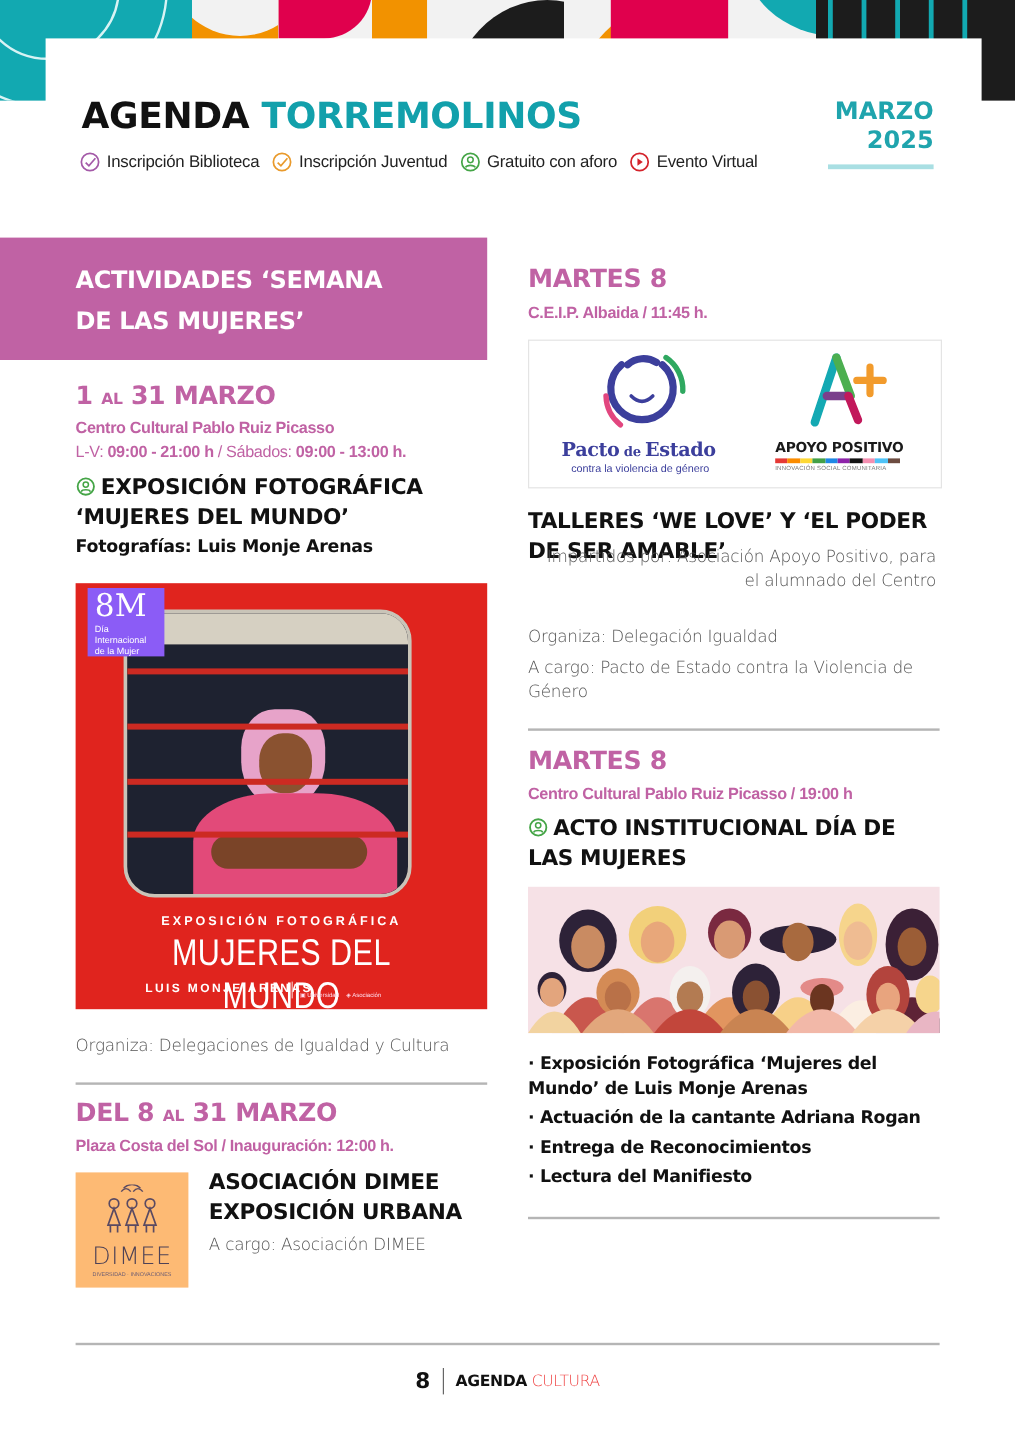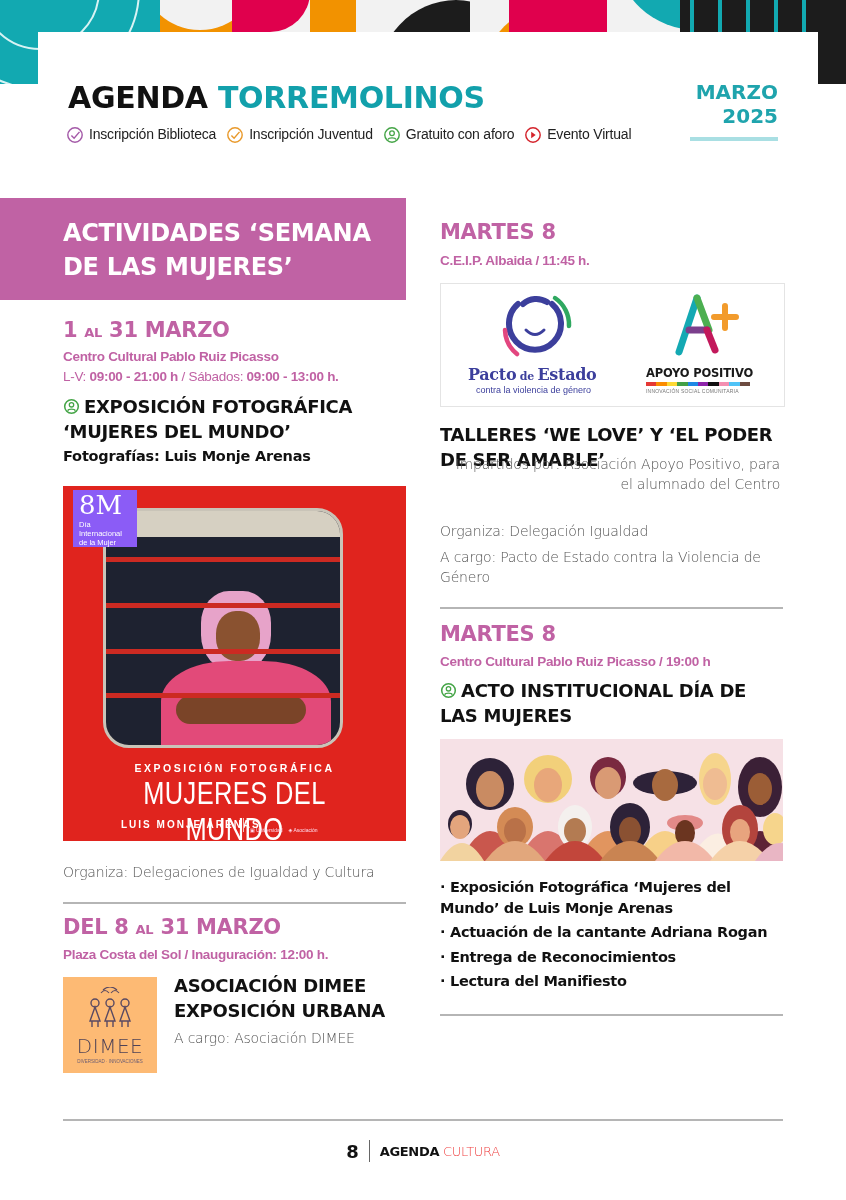--- a/index.html
+++ b/index.html
@@ -25,21 +25,21 @@
 
   .month { position: absolute; right: 68px; top: 80px; text-align: right; font-weight: 700; font-size: 20px; color: #1fa4ad; line-height: 24px; font-family: "DejaVu Sans", sans-serif; }
   .month-underline { position: absolute; left: 690px; top: 137px; width: 88px; height: 4px; background: #a9dfe3; }
 
   .legend { position: absolute; left: 66px; top: 126px; display: flex; align-items: center; gap: 10px; font-size: 14px; color: #222; font-family: "Liberation Sans", sans-serif; letter-spacing: -0.2px; }
   .legend .item { display: flex; gap: 5px; }
   .legend svg { width: 18px; height: 18px; display: block; }
 
   
   .banner { position: absolute; left: 0; top: 198px; width: 406px; height: 102px; background: #c062a4; }
-  .banner .txt { position: absolute; left: 63px; top: 18px; color: #ffffff; font-weight: 700; font-size: 24px; line-height: 34px; font-family: "DejaVu Sans", sans-serif; letter-spacing: -0.3px; }
+  .banner .txt { position: absolute; left: 63px; top: 18px; color: #ffffff; font-weight: 700; font-size: 20px; line-height: 34px; font-family: "DejaVu Sans", sans-serif; letter-spacing: -0.3px; }
 
   .date-h { color: #c062a4; font-weight: 700; font-size: 21px; font-family: "DejaVu Sans", sans-serif; letter-spacing: -0.3px; }
   .date-h .small { font-size: 13px; }
   .venue { color: #c062a4; font-weight: 700; font-size: 13.5px; font-family: "Liberation Sans", sans-serif; letter-spacing: -0.3px; }
   .hours { color: #c062a4; font-size: 13.5px; font-family: "Liberation Sans", sans-serif; letter-spacing: -0.3px; }
   .hours b { font-weight: 700; text-align: right; }
   .ev-title { color: #111; font-weight: 700; font-size: 18px; line-height: 25px; font-family: "DejaVu Sans", sans-serif; letter-spacing: -0.3px; }
   .ev-sub { color: #111; font-weight: 700; font-size: 14.5px; font-family: "DejaVu Sans", sans-serif; letter-spacing: -0.2px; }
   .body-txt { color: #555; font-size: 14px; line-height: 20px; font-family: "DejaVu Sans", sans-serif; font-weight: 300; letter-spacing: -0.2px; }
   .rule { position: absolute; height: 2px; background: #b5b5b5; }

